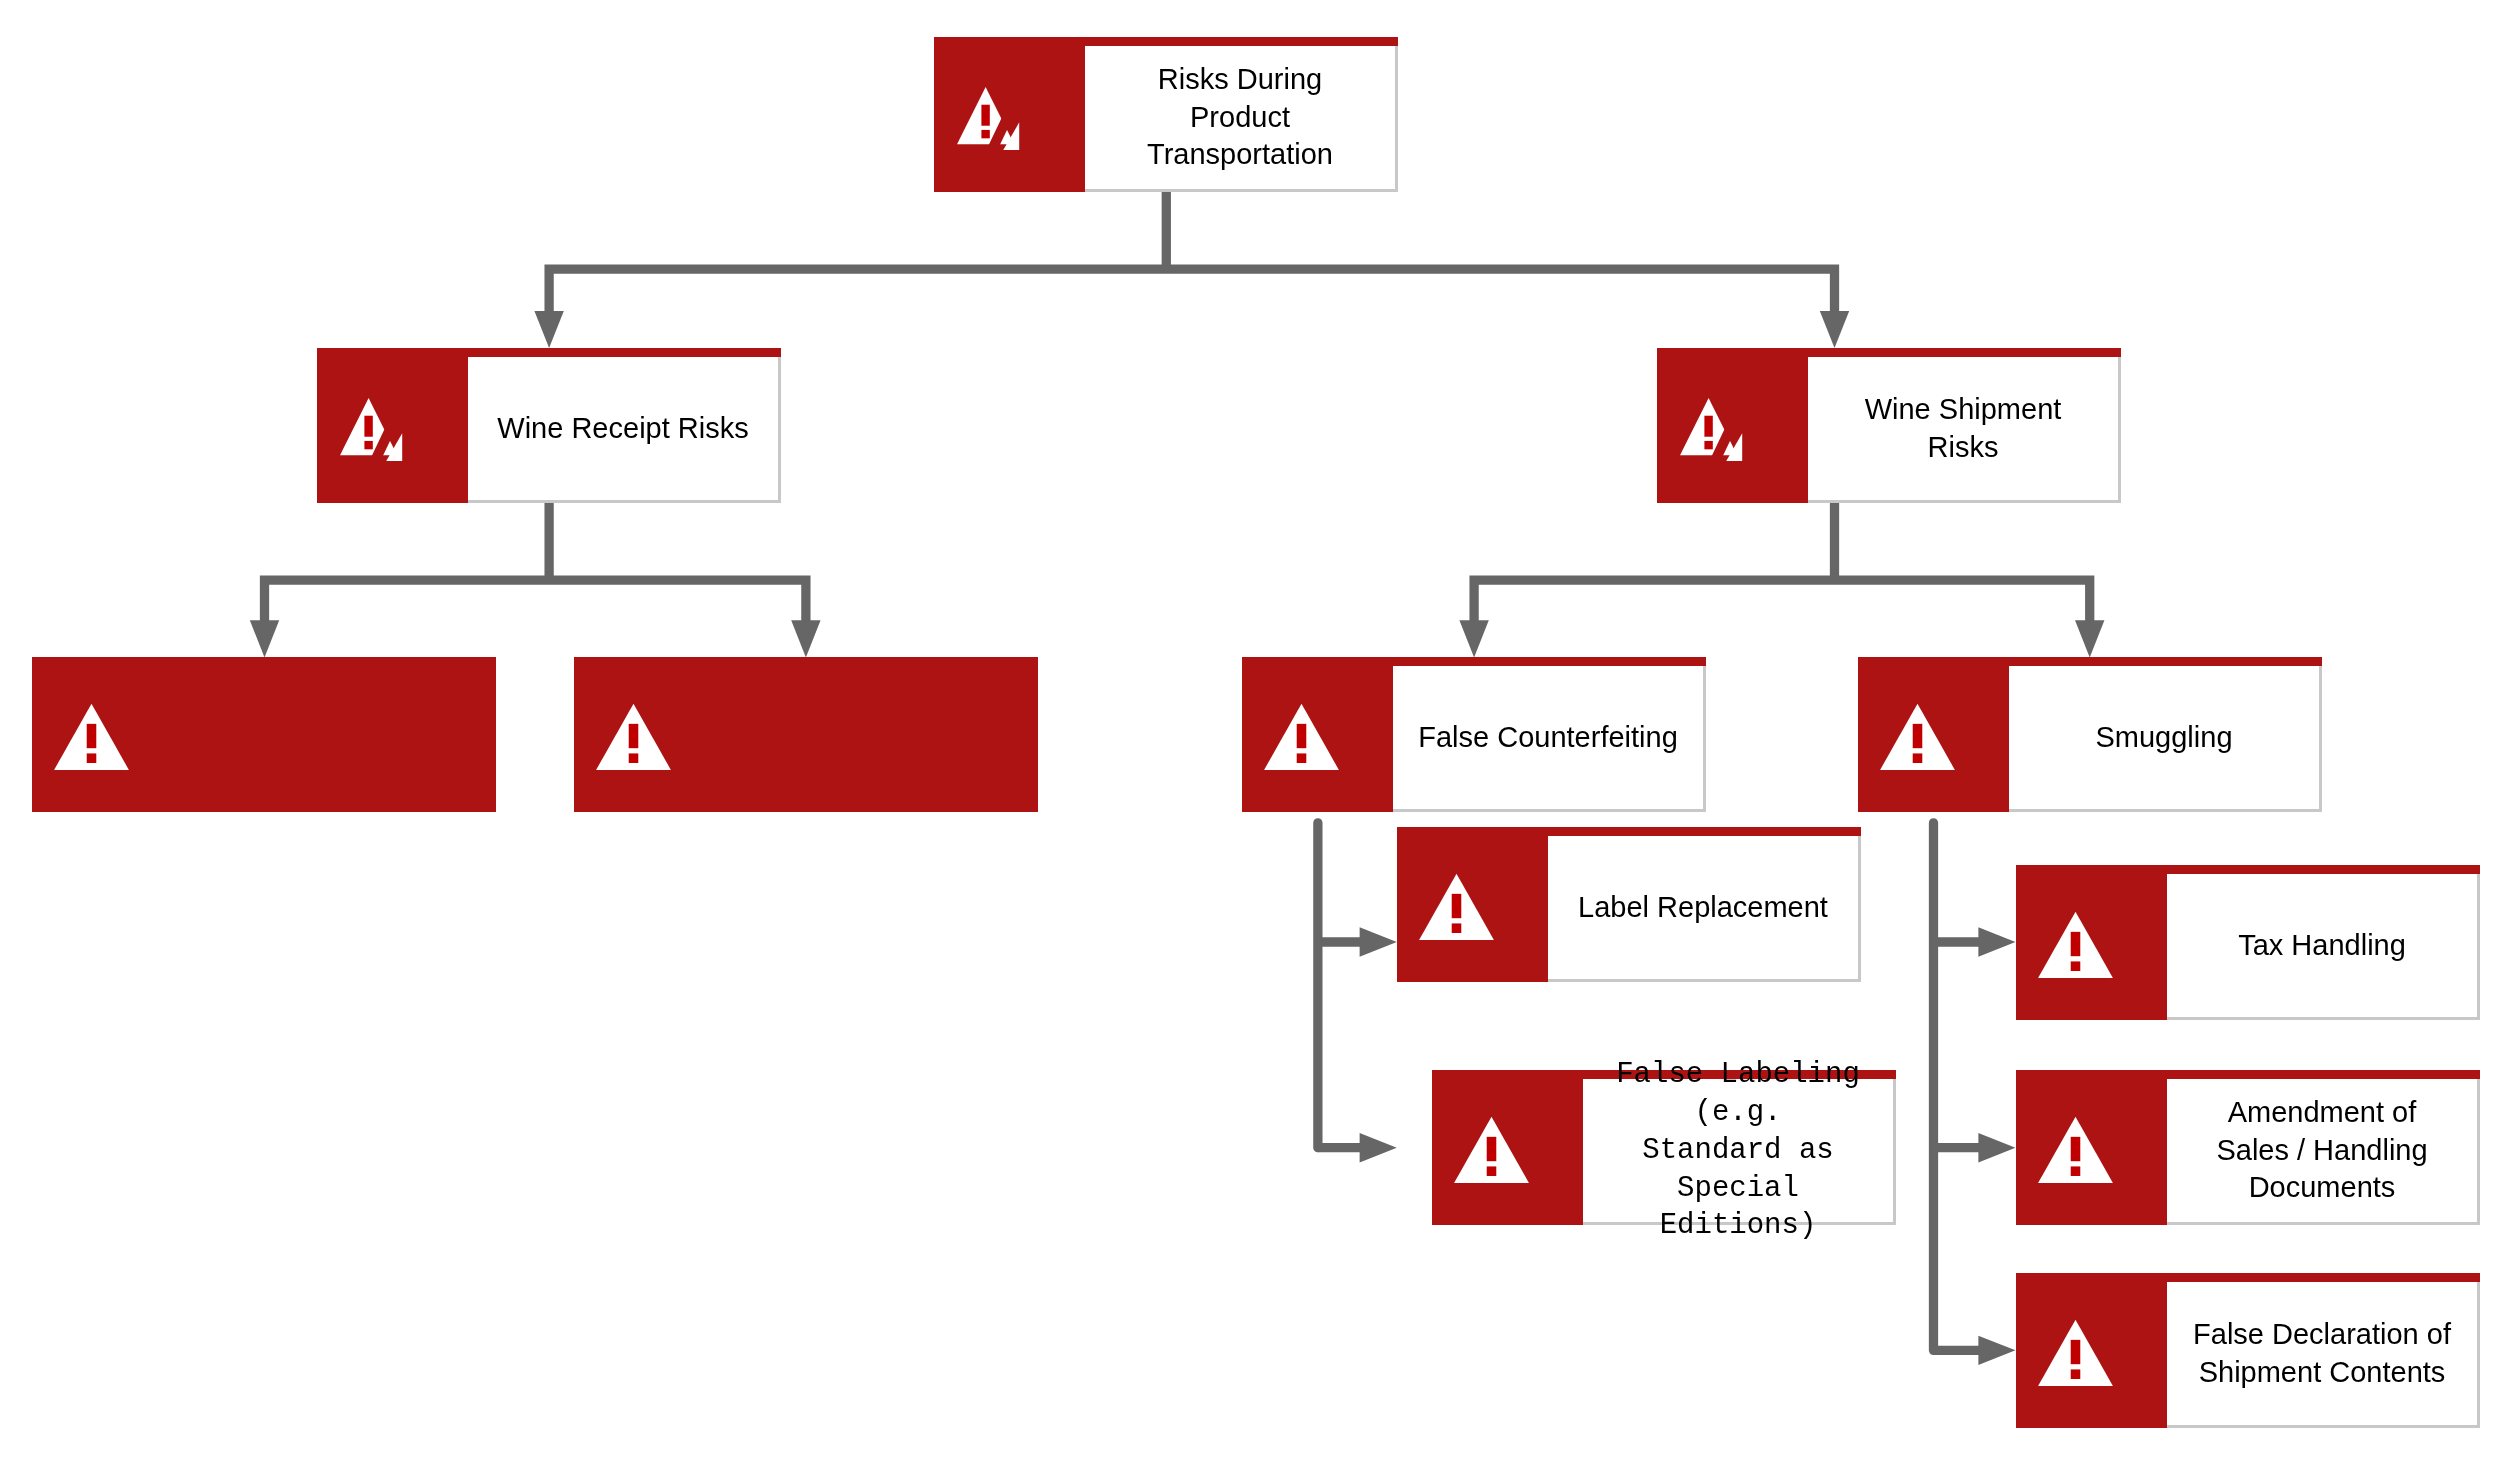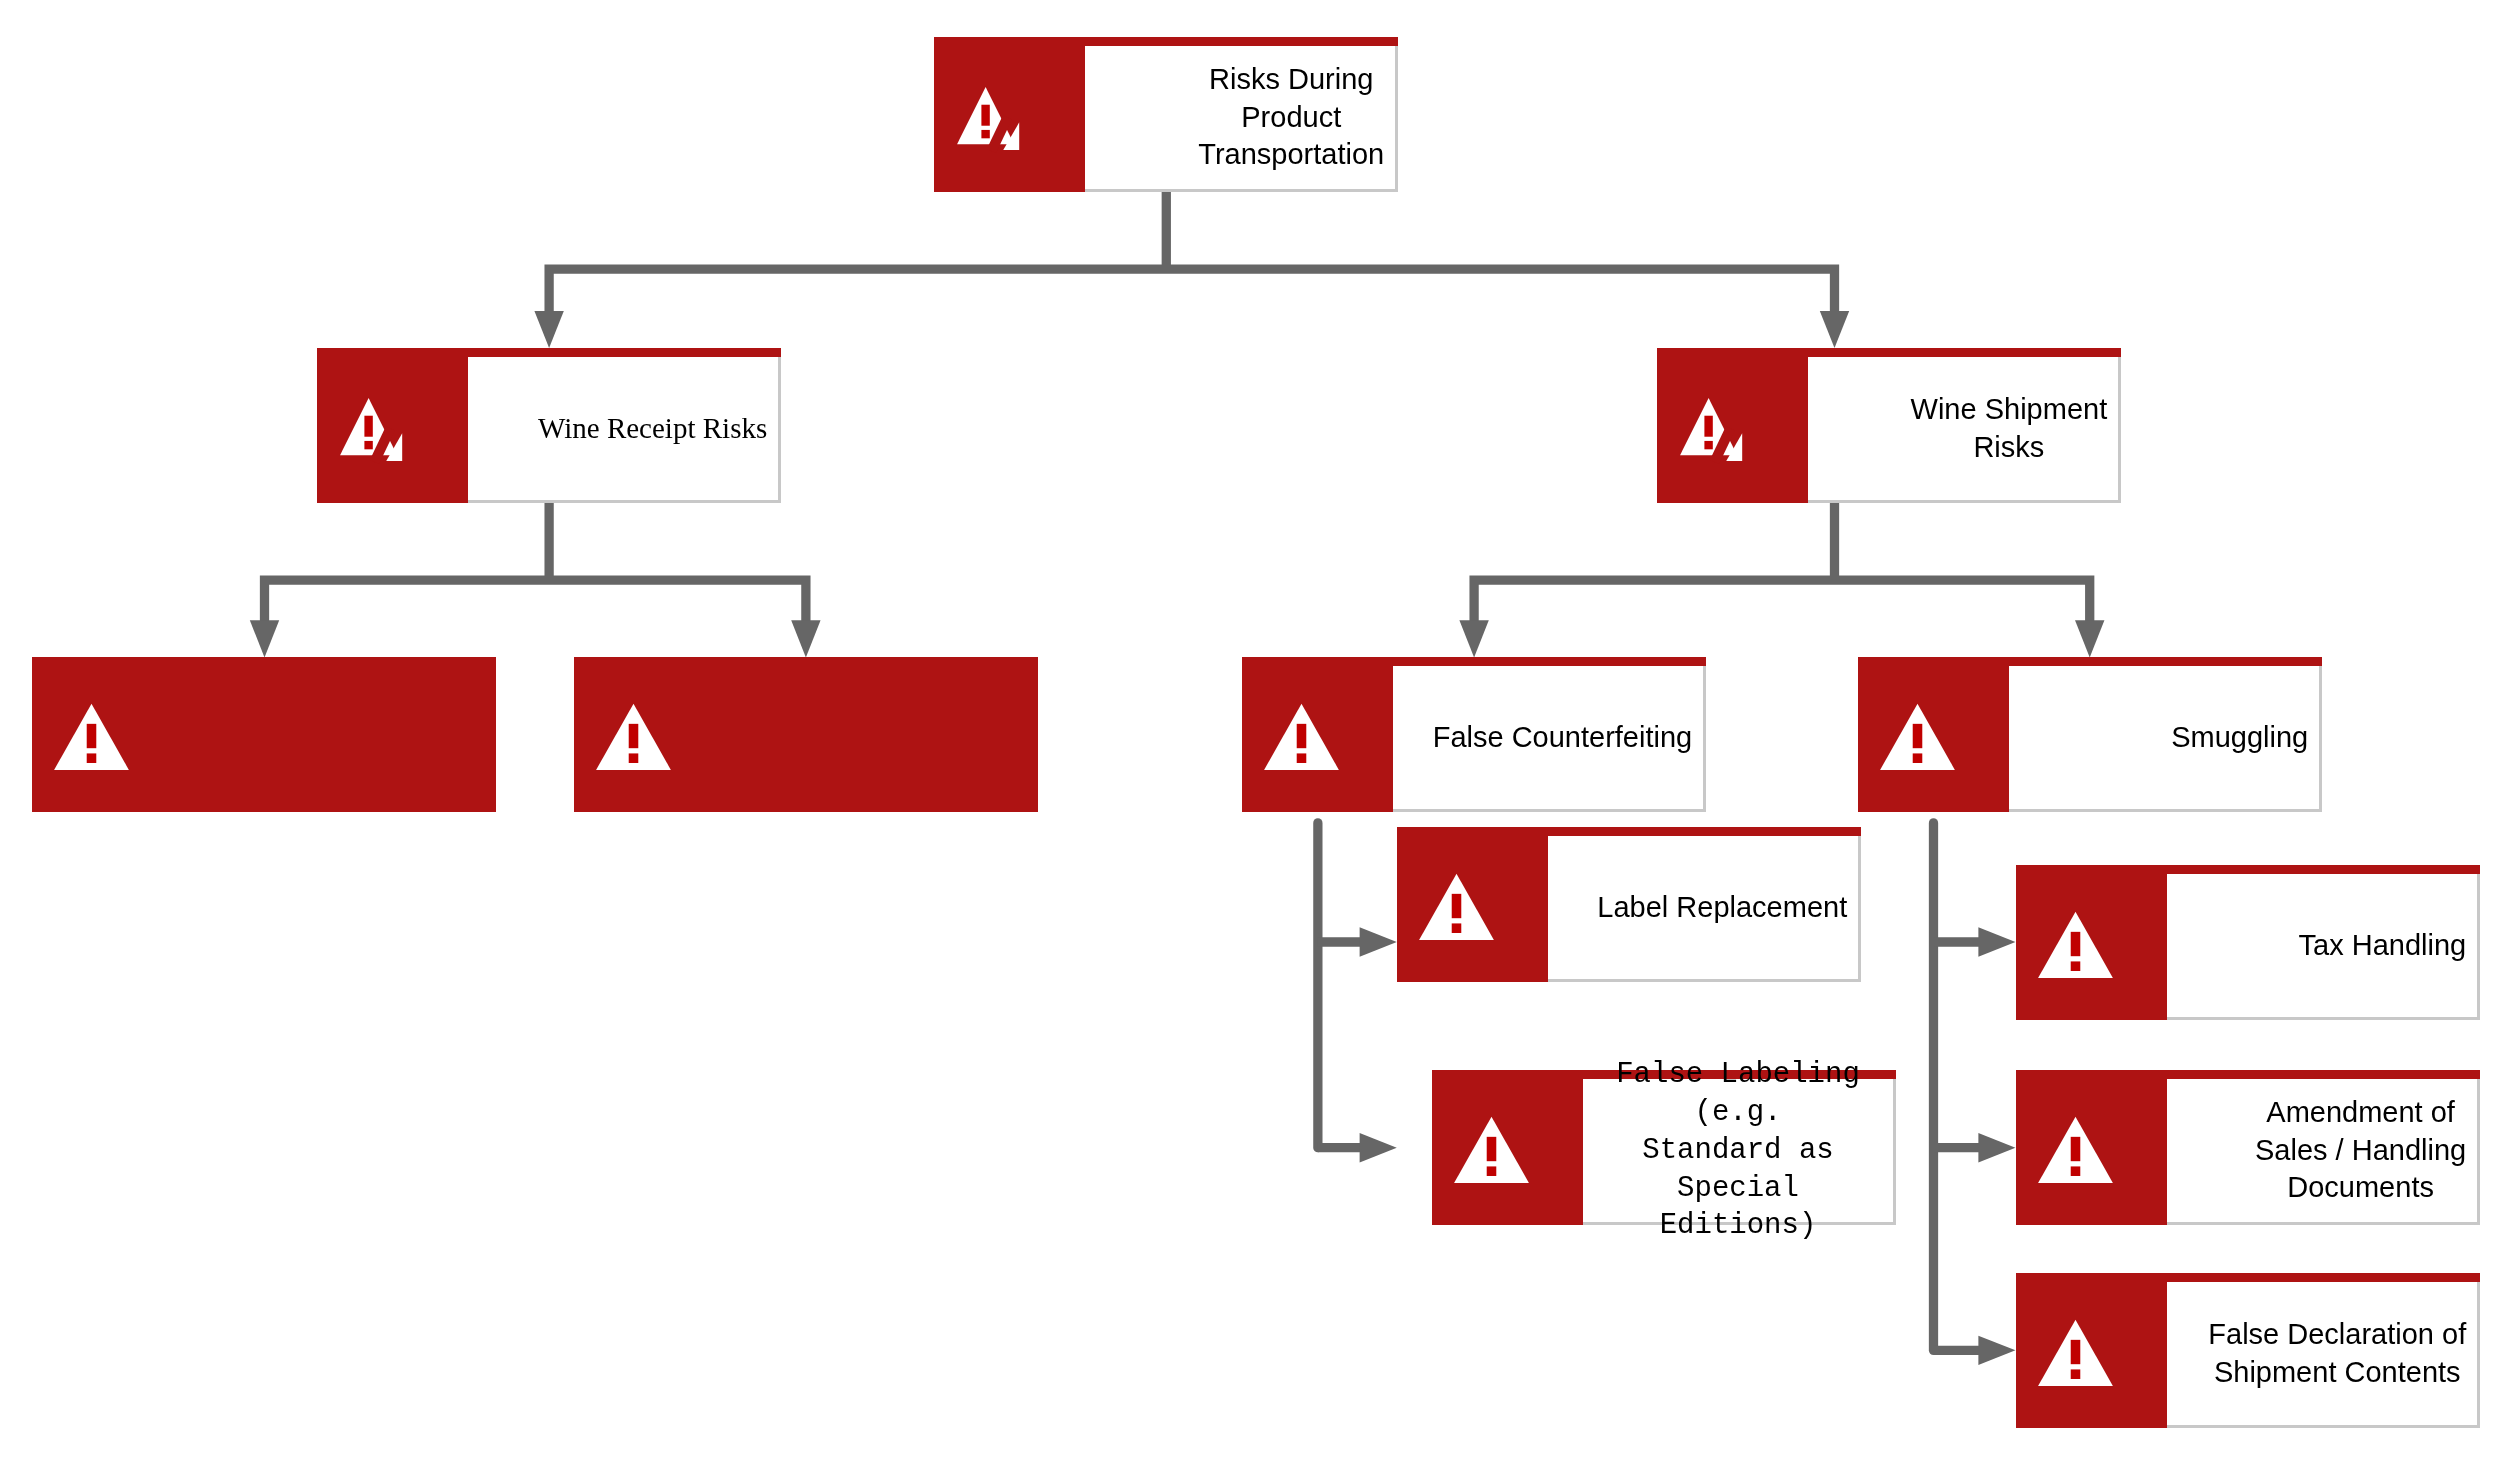--- a/index.html
+++ b/index.html
@@ -9,21 +9,21 @@
   .connectors{position:absolute;left:0;top:0;pointer-events:none;}
   .node{position:absolute;width:464px;height:155px;background:var(--node-red);}
   .icon-cell{position:absolute;left:0;top:9.3px;bottom:0;width:119px;
              display:flex;align-items:center;justify-content:center;}
   .icon{display:block;}
   .icon.plain{width:87px;height:87px;}
   .icon.folded{width:84px;height:84px;}
   .text-box{position:absolute;left:119px;top:9.3px;right:0;bottom:0;background:#fff;
             border-right:3.1px solid var(--border-gray);
             border-bottom:3.1px solid var(--border-gray);
-            display:flex;align-items:center;justify-content:flex-end;
+            display:flex;align-items:center;justify-content:center;
             text-align:center;padding:3.1px 10.8px;box-sizing:border-box;margin-left:32px;}
   .label{font-size:29px;line-height:1.3;color:var(--text-black);white-space:pre-line;}
   .defs{position:absolute;width:0;height:0;overflow:hidden;}
 </style>
 </head>
 <body>
 
 <svg class="defs" aria-hidden="true">
   <defs>
     <symbol id="sym-warning" viewBox="0 0 100 100">
@@ -68,21 +68,21 @@
       <svg class="icon folded" viewBox="0 0 100 100">
             <use href="#sym-warning-folded"></use>
           </svg>
     </div>
     <div class="text-box">
       <span class="label">Risks During
 Product
 Transportation</span>
     </div>
   </div>
-      <div class="node" style="left: 317px; top: 348px; font-family: Liberation Serif, serif;">
+      <div class="node" style="left: 317px; top: 348px;">
     <div class="icon-cell">
       <svg class="icon folded" viewBox="0 0 100 100">
             <use href="#sym-warning-folded"></use>
           </svg>
     </div>
     <div class="text-box">
       <span class="label">Wine Receipt Risks</span>
     </div>
   </div>
       <div class="node" style="left: 1657px; top: 348px;">

